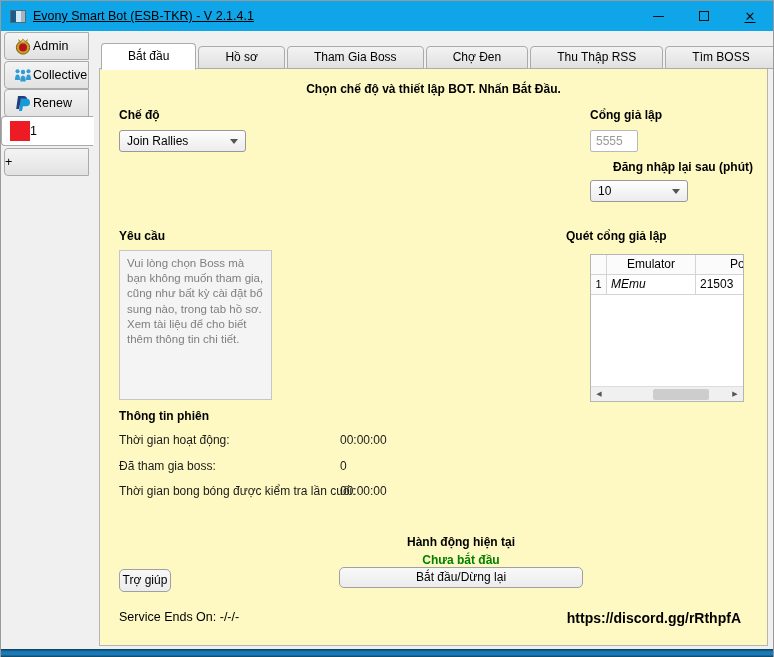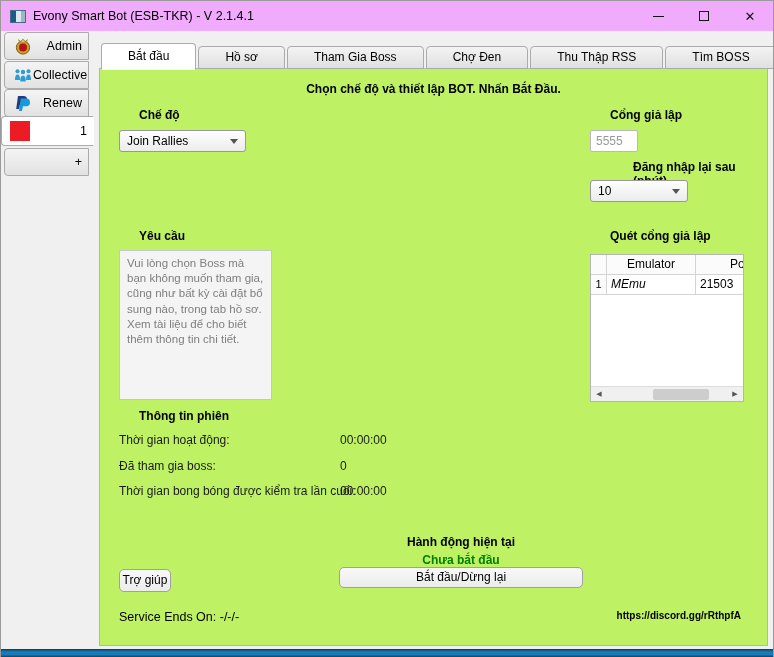--- a/index.html
+++ b/index.html
@@ -2,66 +2,66 @@
 <html><head>
 <meta charset="utf-8">
 <style>
   * { box-sizing: border-box; margin: 0; padding: 0; }
   html,body { width:774px; height:657px; background:#ddd; }
   body { font-family:"Liberation Sans", sans-serif; }
   .window { position:relative; width:774px; height:657px; background:#f0f0f0;
             border:1px solid #9a9a9a; border-bottom:none; overflow:hidden; }
 
   
-  .titlebar { position:absolute; top:0; left:0; right:0; height:30px; background:#f0abfc;
-              display:flex; align-items:center; }
+  .titlebar { position:absolute; top:0; left:0; right:0; height:30px; background:#0ea5e9;
+              display:flex; align-items:center;text-decoration:underline; }
   .app-icon { width:16px; height:13px; margin-left:9px; border:1px solid #4a6a80;
               background:linear-gradient(90deg,#1d5a8a 0 34%, #d8e8f2 34% 72%, #9fb6c4 72%); }
   .title { font-size:12.5px; margin-left:7px; color:#000; }
   .win-controls { margin-left:auto; display:flex; height:100%; }
   .win-btn { width:46px; height:100%; display:flex; align-items:center; justify-content:center;
              cursor:pointer; color:#111; }
   .glyph-min { width:11px; height:1px; background:#111; display:block; }
   .glyph-max { width:10px; height:10px; border:1px solid #111; display:block; }
   .glyph-close { font-size:13px; line-height:1; }
 
   
   .side-tab { position:absolute; left:3px; width:85px; height:28px;
               background:linear-gradient(#f4f4f4,#e2e2e2); border:1px solid #ababab;
               border-radius:4px 0 0 4px; display:flex; align-items:center; cursor:pointer; }
   .side-tab.selected { left:0; width:93px; height:30px; background:#fff; z-index:2;
                        border-right:1px solid #fff; }
   .side-icon { margin-left:8px; width:20px; height:20px; flex:0 0 auto;
                display:flex; align-items:center; justify-content:center; }
-  .side-label { flex:1; text-align:right; font-size:12.5px; color:#000; padding-right:6px; }
+  .side-label { flex:1; text-align:left; font-size:12.5px; color:#000; padding-right:6px; }
   .side-label.full { padding-right:2px; }
   .st-admin{top:31px} .st-collective{top:60px} .st-renew{top:88px}
   .st-profile{top:115px} .st-add{top:147px}
   .red-square { width:20px; height:20px; background:#ed1c24; }
 
   
   .tabbar { position:absolute; left:100px; top:41px; height:27px; display:flex;
             align-items:flex-end; z-index:3; }
   .tab { height:23px; line-height:21px; padding:0 26px; font-size:12px; color:#000;
          background:linear-gradient(#f3f3f3,#e0e0e0); border:1px solid #ababab;
          border-radius:4px 4px 0 0; margin-right:2px; cursor:pointer; white-space:nowrap; }
   .tab.active { height:27px; line-height:25px; background:#fff; border-bottom:1px solid #fff;
                 margin-bottom:-1px; }
 
   
   .pane { position:absolute; left:98px; top:67px; width:669px; height:578px;
-          background:#bef264; border:1px solid #b5b5b5; z-index:1; }
+          background:#fef9c3; border:1px solid #b5b5b5; z-index:1; }
   .pane .abs { position:absolute; }
   .heading { top:13px; left:0; width:100%; text-align:center; font-weight:bold; font-size:12px; }
-  .sec-label { font-weight:bold; font-size:12px; color:#000;margin-left:20px; }
+  .sec-label { font-weight:bold; font-size:12px; color:#000; }
   .lbl-mode { left:19px; top:39px; }
   .lbl-port { left:490px; top:39px; }
   .lbl-relogin { left:468px; top:91px;padding-left:45px; }
   .lbl-req { left:19px; top:160px; }
-  .lbl-scan { left:490px; top:160px; }
+  .lbl-scan { left:466px; top:160px; }
   .lbl-session { left:19px; top:340px; }
 
   .combo { height:22px; border:1px solid #999; border-radius:3px; cursor:pointer;
            background:linear-gradient(#fefefe,#ececec); display:flex; align-items:center;
            font-size:12px; padding:0 7px; color:#000; }
   .combo-mode { left:19px; top:61px; width:127px; }
   .combo-relogin { left:490px; top:111px; width:98px; }
   .combo-text { flex:1; white-space:nowrap; overflow:hidden; }
   .combo-arrow { width:0; height:0; border-left:4px solid transparent;
                  border-right:4px solid transparent; border-top:5px solid #555; margin-left:6px; }
@@ -109,21 +109,21 @@
   
   .action-block { left:239px; top:466px; width:244px; text-align:center; }
   .action-title { font-weight:bold; font-size:12px; color:#000; }
   .action-status { font-weight:bold; font-size:12px; color:#008000; margin-top:4px; }
   .btn { border:1px solid #a0a0a0; border-radius:5px; font-size:12px; color:#000;
          background:linear-gradient(#f8f8f8,#ececec); text-align:center; cursor:pointer;
          font-family:inherit; }
   .btn-help { left:19px; top:500px; width:52px; height:23px; line-height:21px; }
   .btn-start { left:239px; top:498px; width:244px; height:21px; line-height:19px; }
   .footer-left { left:19px; top:541px; font-weight:normal; font-size:12.5px; color:#000; }
-  .footer-right { right:26px; top:541px; font-weight:bold; font-size:10px; color:#000; }
+  .footer-right { right:26px; top:541px; font-weight:bold; font-size:14px; color:#000; }
 
   
   .bottom-strip { position:absolute; left:0; right:0; bottom:0; height:8px;
                   background:linear-gradient(#0a3a55 0%, #1a7ab8 35%, #1a7ab8 70%, #0c4361 100%); }
 </style>
 </head>
 <body>
 
 <div class="window">
 

